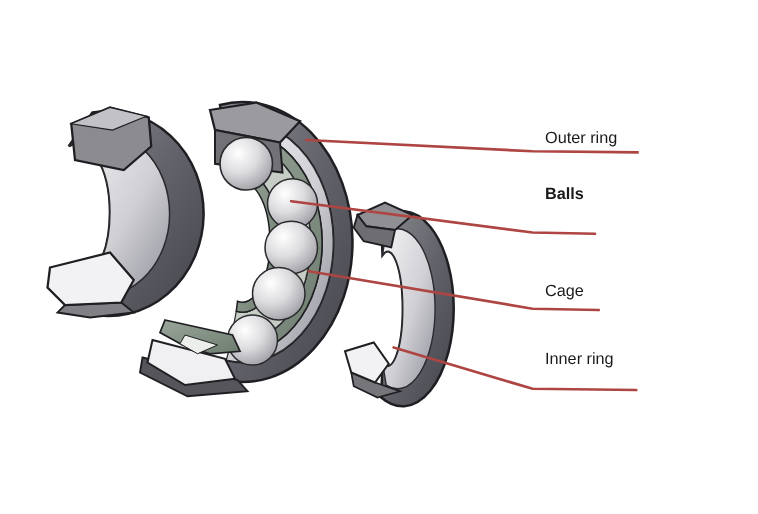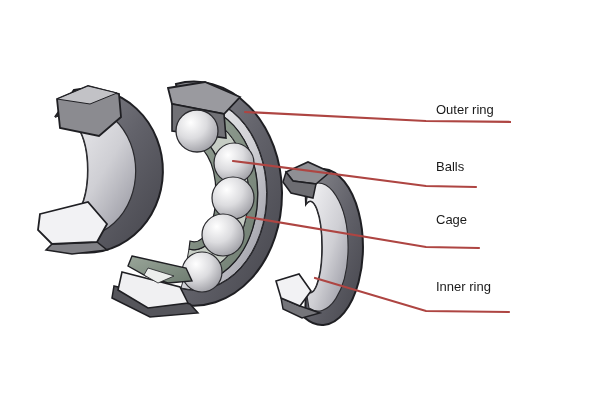--- a/index.html
+++ b/index.html
@@ -14,22 +14,22 @@
   .part-label{
     position:absolute;
     left:436px;
     font-size:13px;
     line-height:14px;
     color:#1a1a1a;
     white-space:nowrap;
     text-shadow:0 0 2px #ffffff;
   }
   .lbl-outer{top:103px;}
-  .lbl-balls{top:160px;}
-  .lbl-cage{top:213px;}
+  .lbl-balls{top:148px;font-weight:bold;}
+  .lbl-cage{top:226px;}
   .lbl-inner{top:280px;}
 </style>
 </head>
 <body>
 
 <div class="stage">
 
   <svg width="606" height="411" viewBox="0 0 606 411">
     <defs>
       <linearGradient id="ringDark" x1="0" y1="0" x2="1" y2="1">

